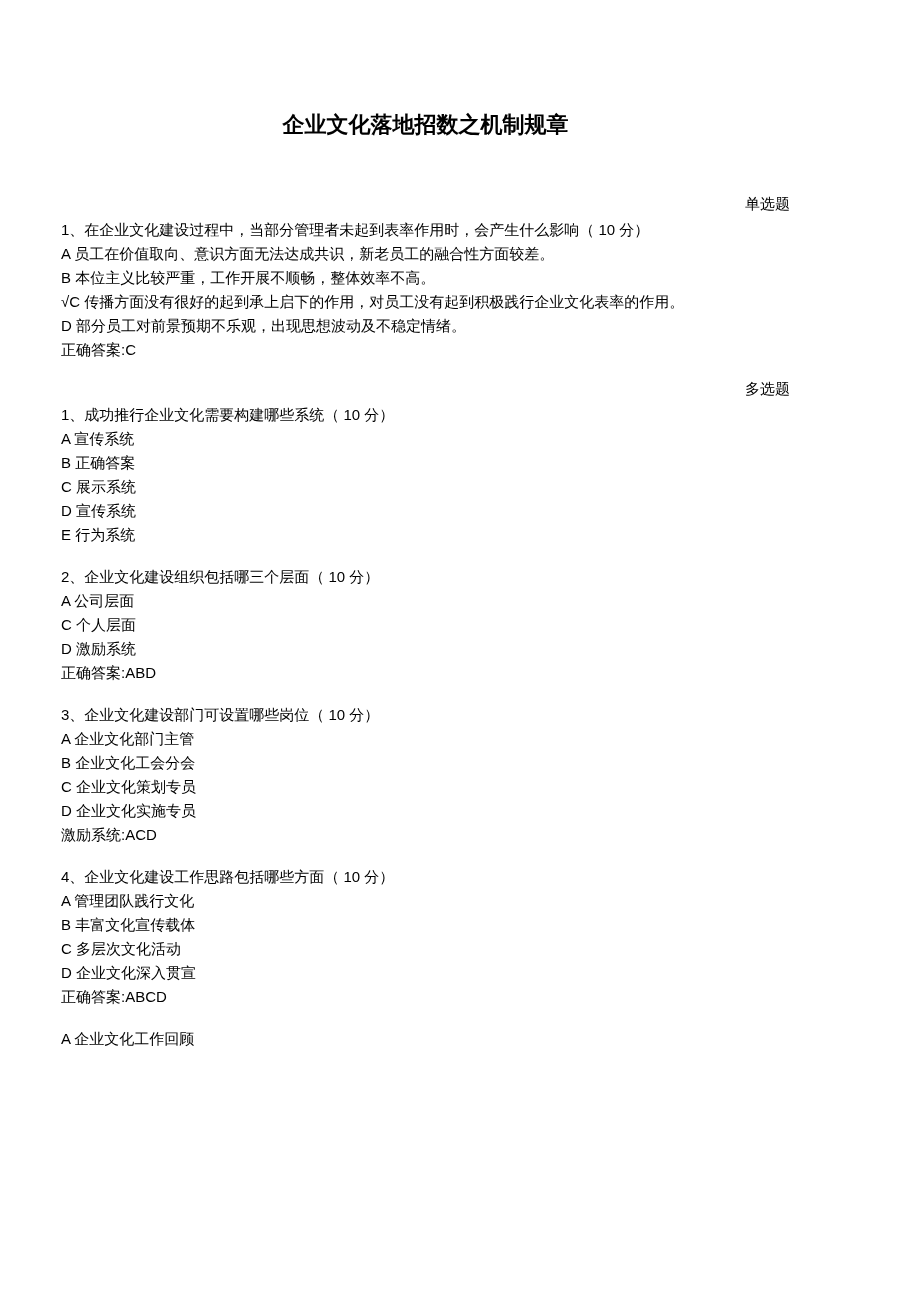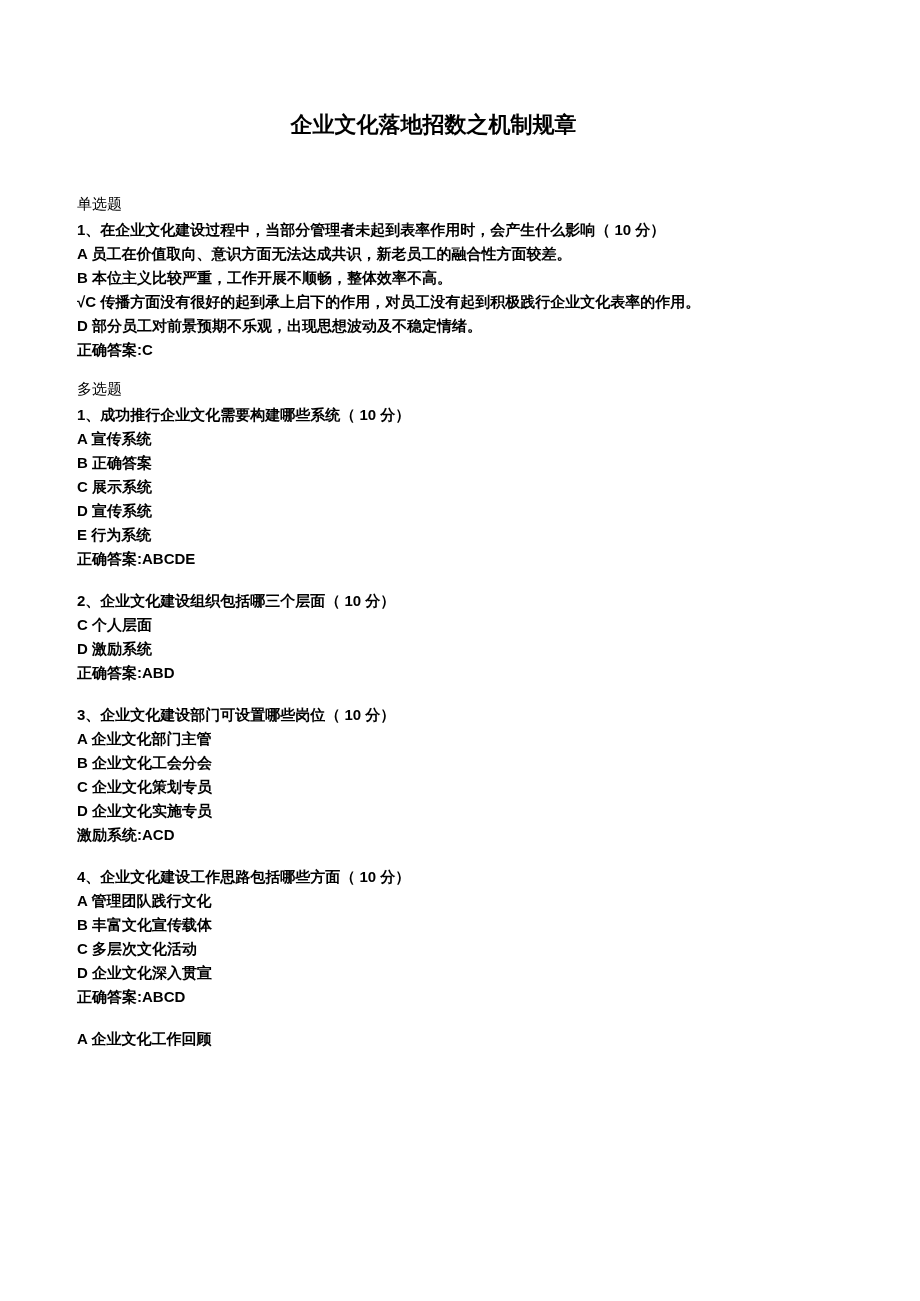--- a/index.html
+++ b/index.html
@@ -4,39 +4,39 @@
 <style>
   body {
     margin: 0;
     padding: 0;
     background: #ffffff;
     font-family: "Microsoft YaHei", "SimSun", sans-serif;
     color: #000000;
     width: 920px;
   }
   .page {
-    padding: 110px 130px 60px 77px;
+    padding: 110px 130px 60px 61px;
     box-sizing: border-box;
   }
   .title {
     text-align: center;
     font-size: 22px;
     font-weight: bold;
     margin-bottom: 55px;
   }
   .section-heading {
     font-size: 15px;
     margin-bottom: 4px;
     margin-top: 18px;
+    text-align: right;
   }
   .line {
     font-size: 15px;
     line-height: 1.6;
     margin: 0;
-    font-weight: bold;
   }
   .question-block {
     margin-bottom: 18px;
   }
 </style>
 </head>
 <body>
 
 <div class="page">
 
@@ -55,25 +55,25 @@
 
   <div class="section-heading">多选题</div>
 
   <div class="question-block">
     <p class="line">1、成功推行企业文化需要构建哪些系统（ 10 分）</p>
     <p class="line">A 宣传系统</p>
     <p class="line">B 正确答案</p>
     <p class="line">C 展示系统</p>
     <p class="line">D 宣传系统</p>
     <p class="line">E 行为系统</p>
-    <p class="line">正确答案:ABCDE</p>
   </div>
 
   <div class="question-block">
     <p class="line">2、企业文化建设组织包括哪三个层面（ 10 分）</p>
+    <p class="line">A 公司层面</p>
     <p class="line">C 个人层面</p>
     <p class="line">D 激励系统</p>
     <p class="line">正确答案:ABD</p>
   </div>
 
   <div class="question-block">
     <p class="line">3、企业文化建设部门可设置哪些岗位（ 10 分）</p>
     <p class="line">A 企业文化部门主管</p>
     <p class="line">B 企业文化工会分会</p>
     <p class="line">C 企业文化策划专员</p>

